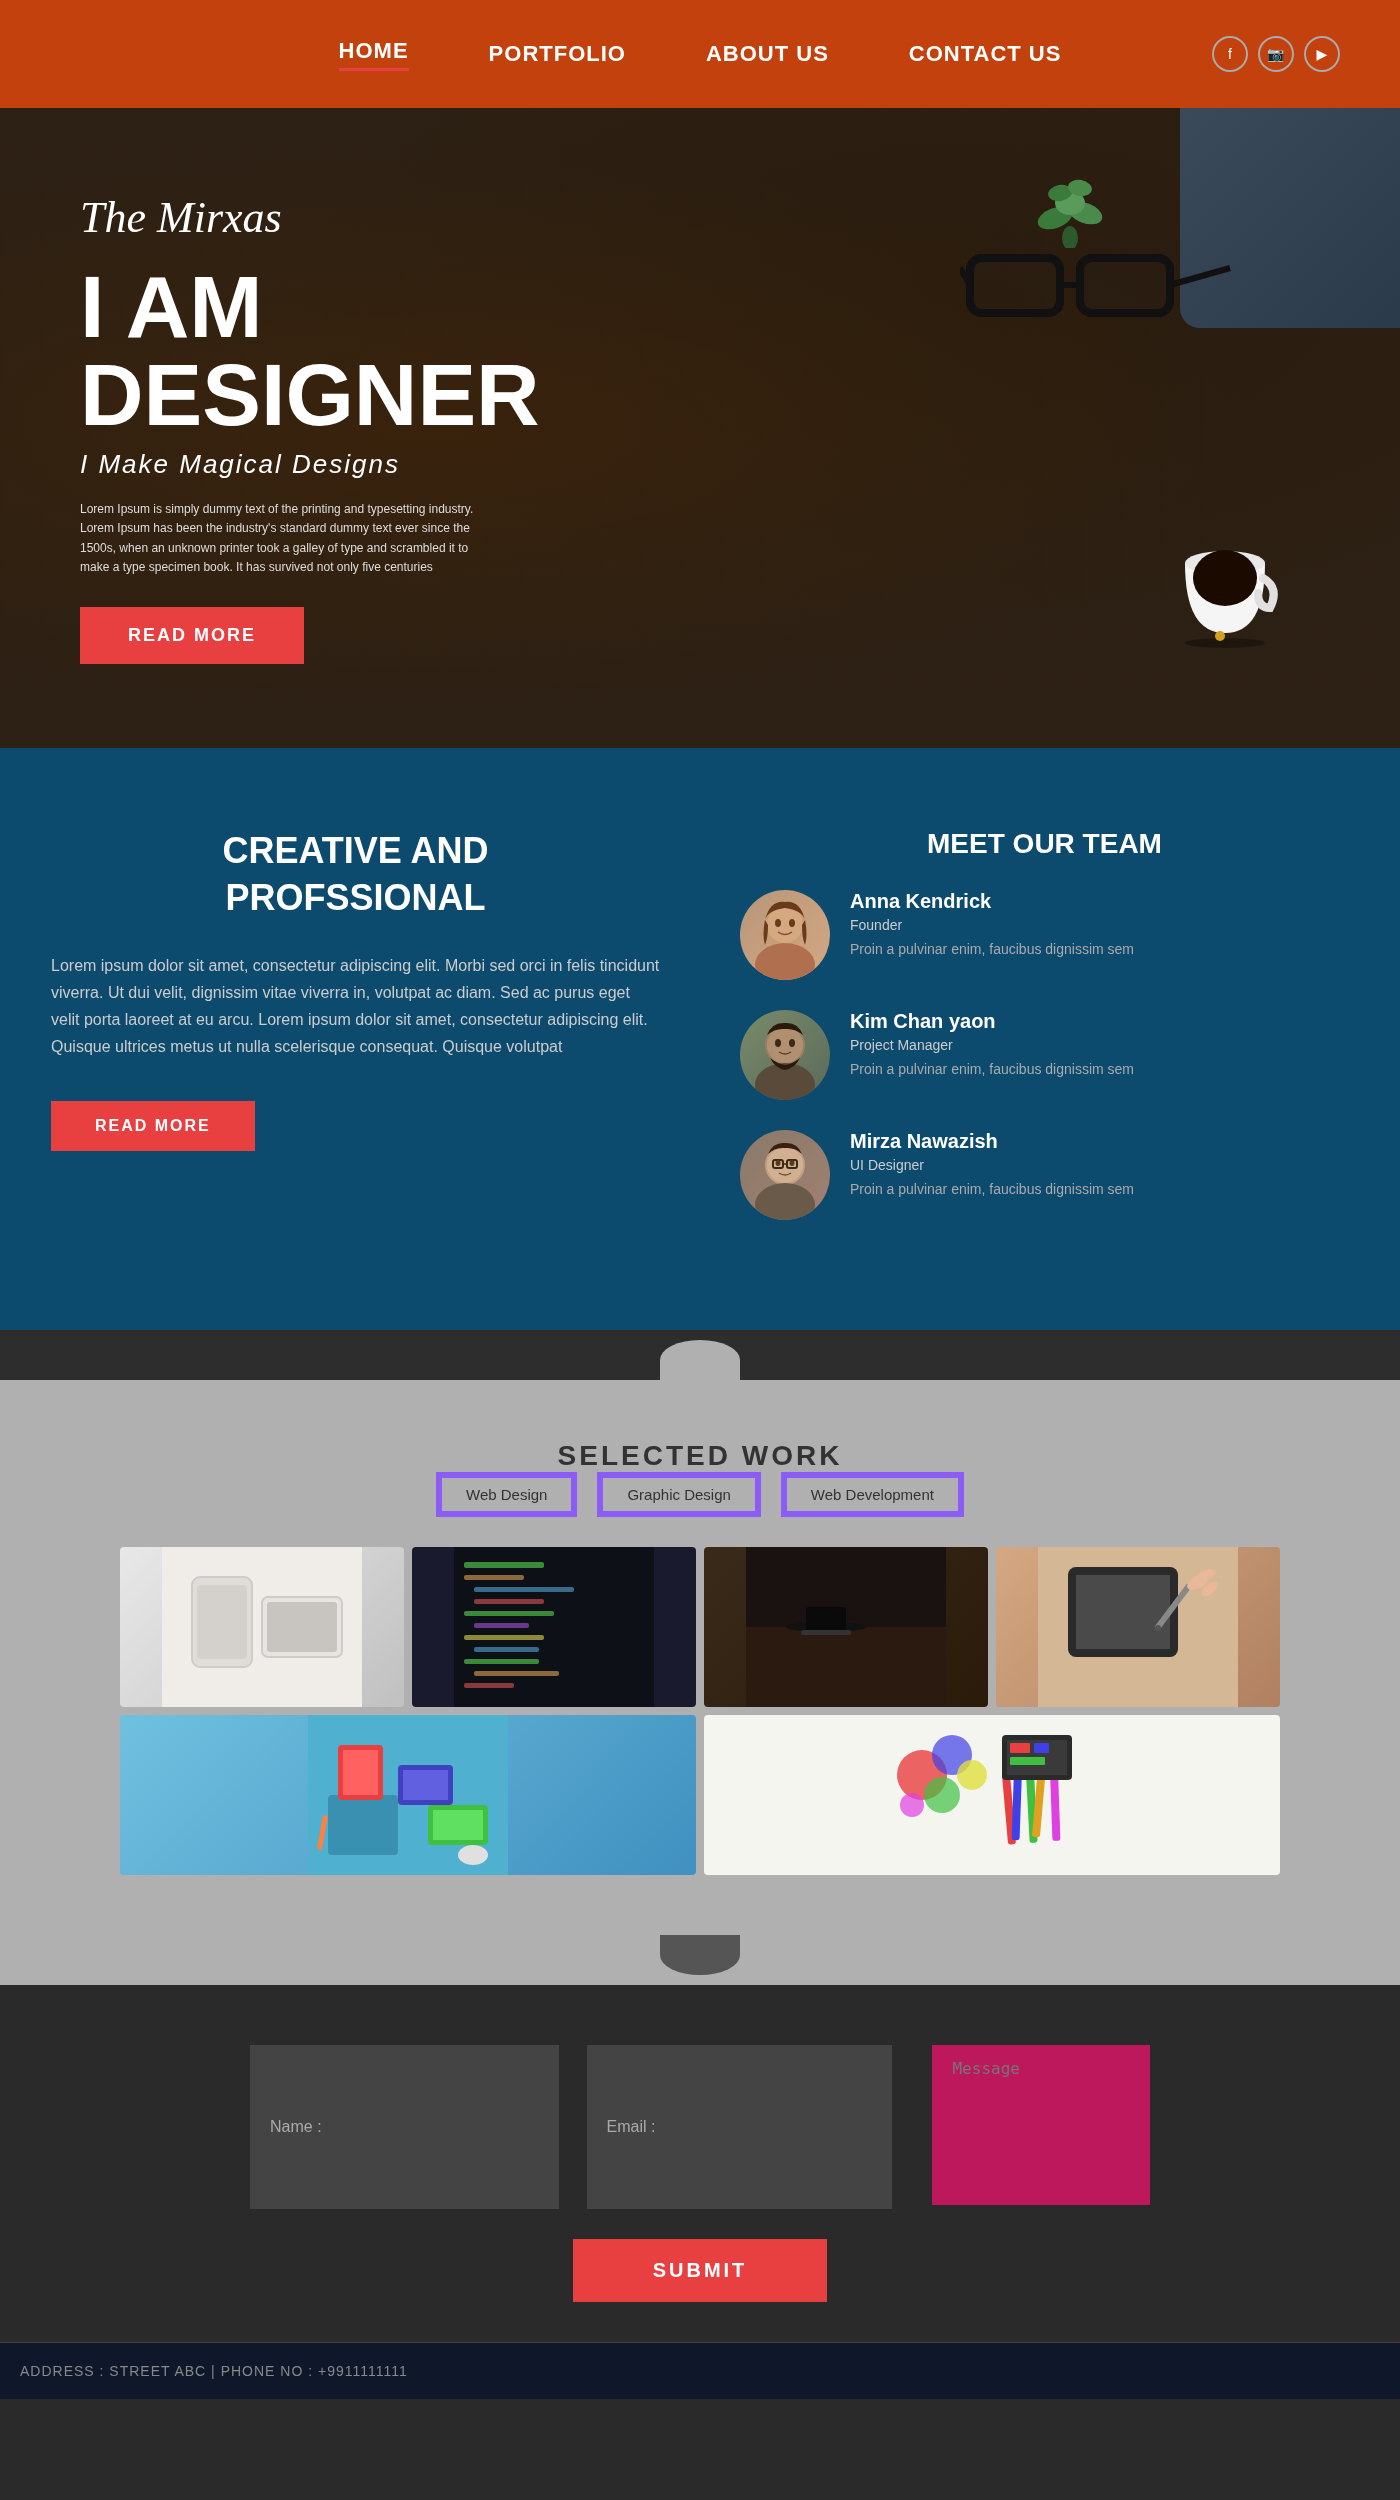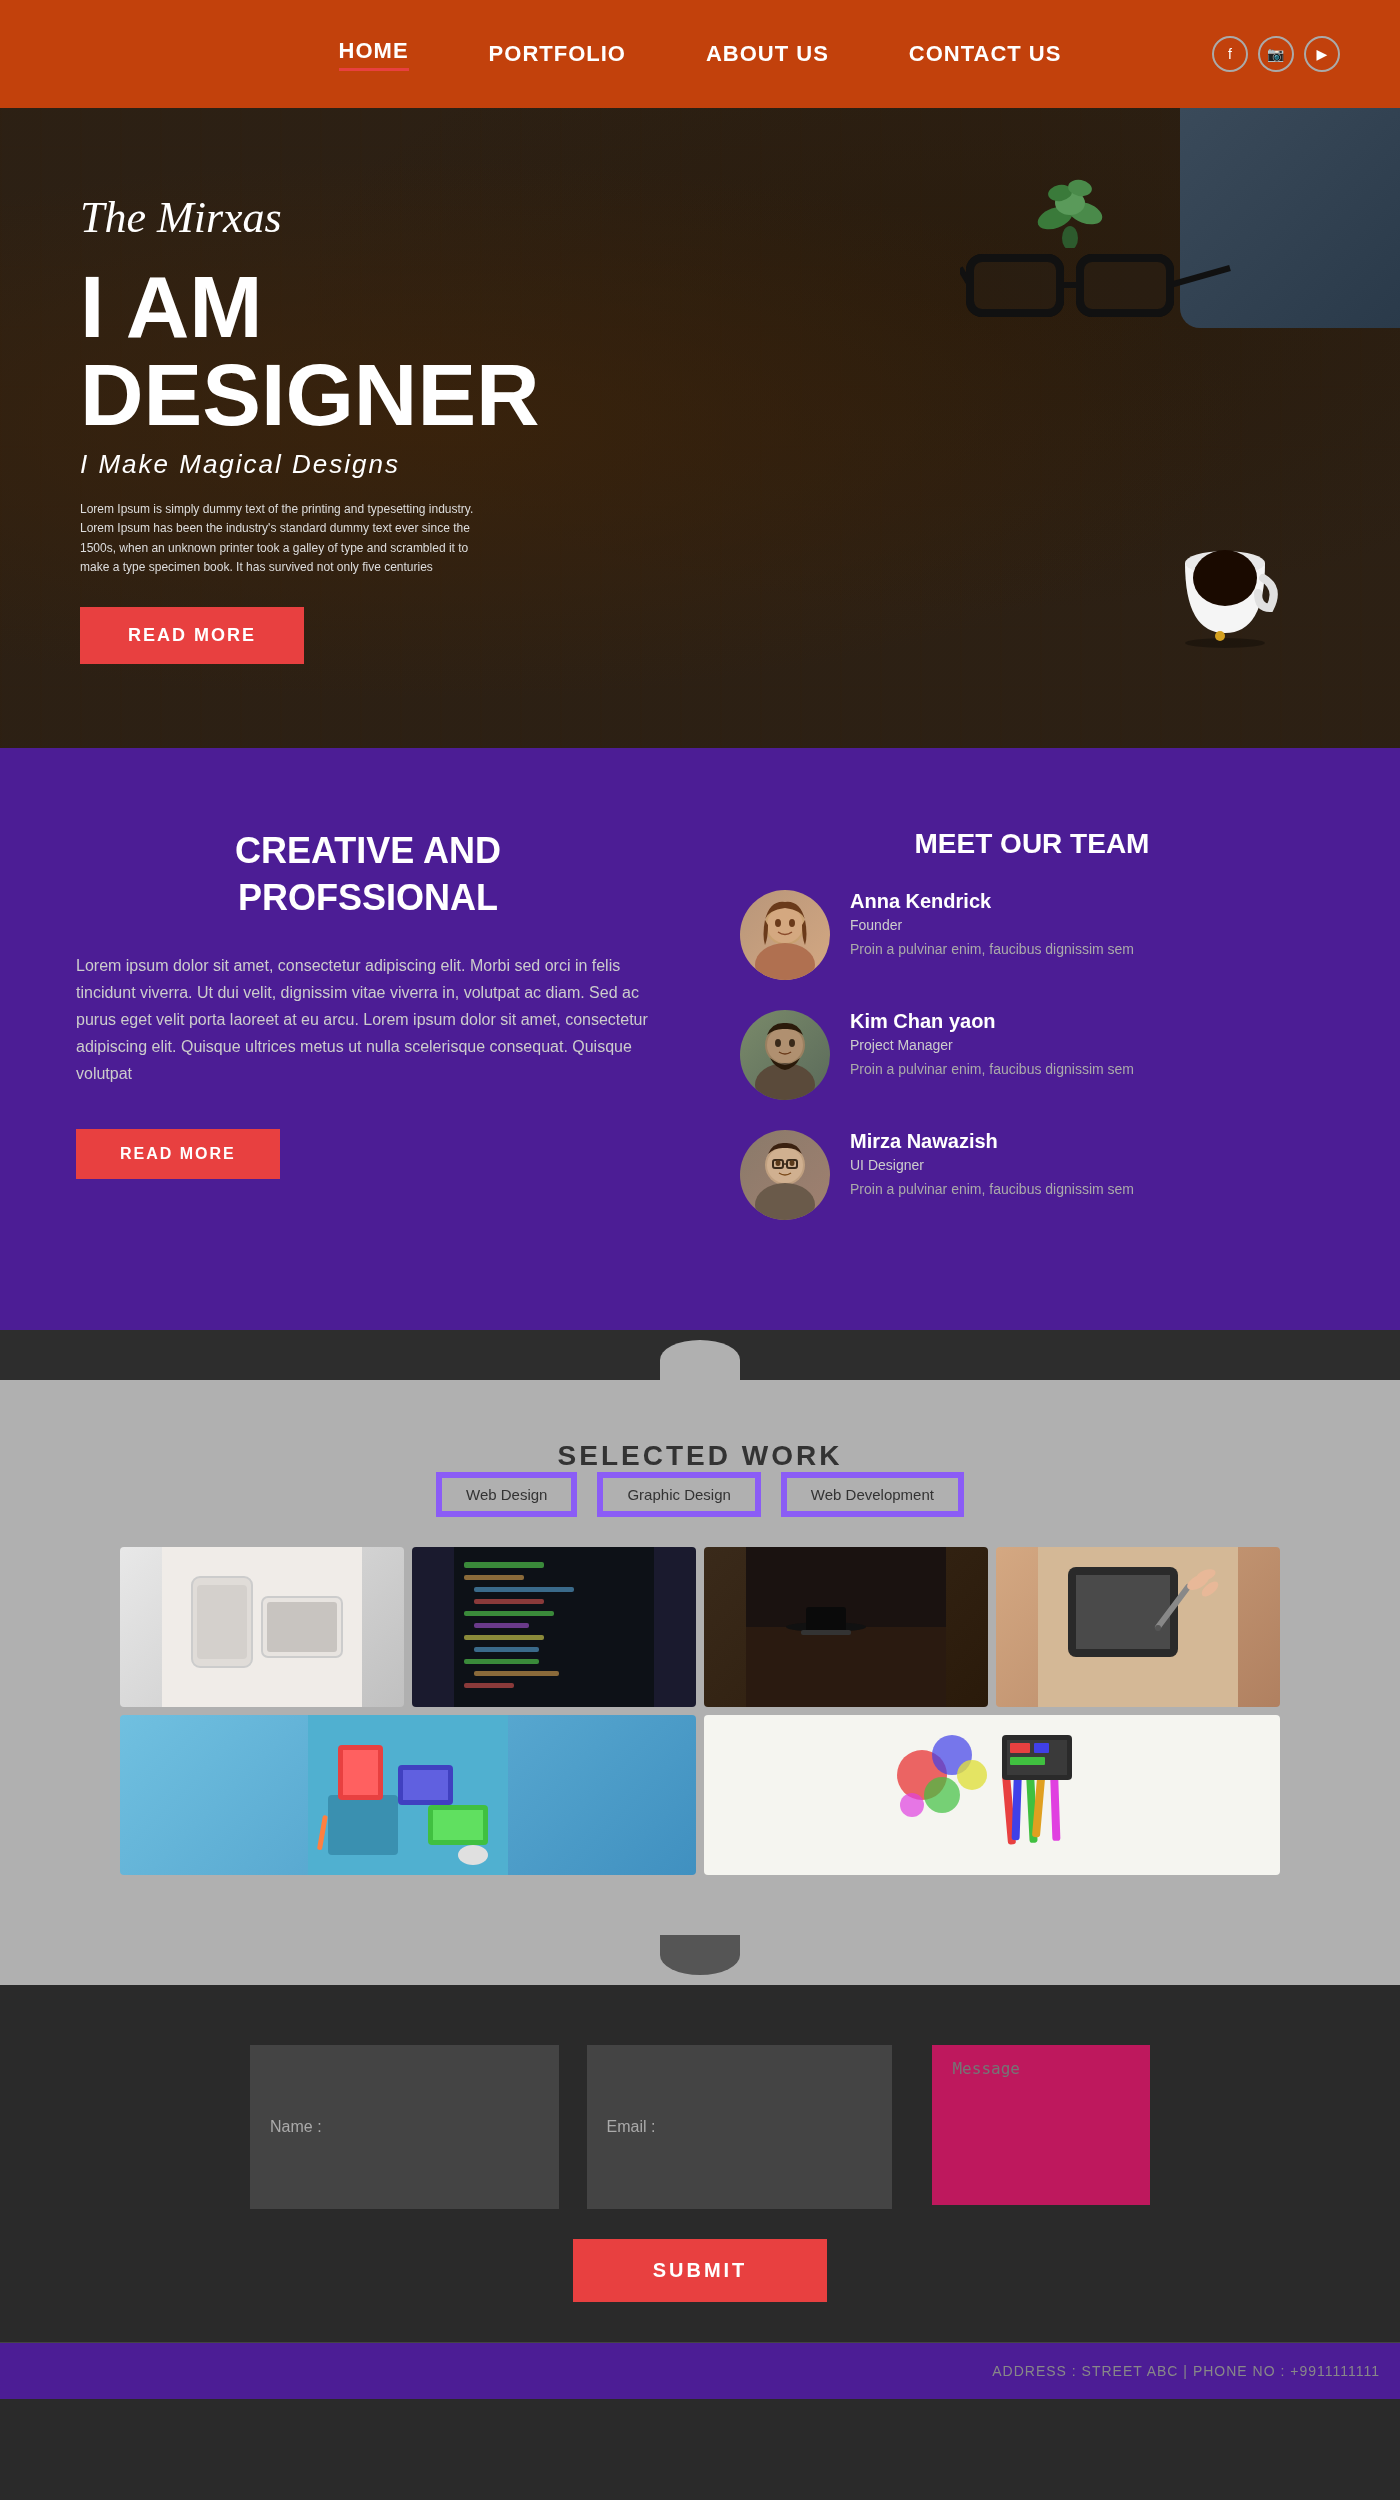--- a/index.html
+++ b/index.html
@@ -154,23 +154,23 @@
     .plant {
       position: absolute;
       top: 60px;
       right: 300px;
       width: 80px;
       height: 80px;
     }
 
     
     .about-section {
-      background: #4c1d95;
-      display: flex;
-      padding: 80px 76px;
+      background: #0c4a6e;
+      display: flex;
+      padding: 80px 51px;
       gap: 80px;
     }
     .about-left {
       flex: 1;
     }
     .about-title {
       font-size: 36px;
       font-weight: 700;
       color: #fff;
       text-align: center;
@@ -387,22 +387,22 @@
       padding: 20px 80px;
       font-size: 20px;
       font-weight: 700;
       letter-spacing: 3px;
       cursor: pointer;
       text-transform: uppercase;
     }
 
     
     footer {
-      background: #4c1d95;
-      text-align: right;
+      background: #0f172a;
+      text-align: left;
       padding: 20px;
       border-top: 1px solid #444;
     }
     .footer-text {
       color: #888;
       font-size: 14px;
       letter-spacing: 1px;
     }
   </style>
 </head>

